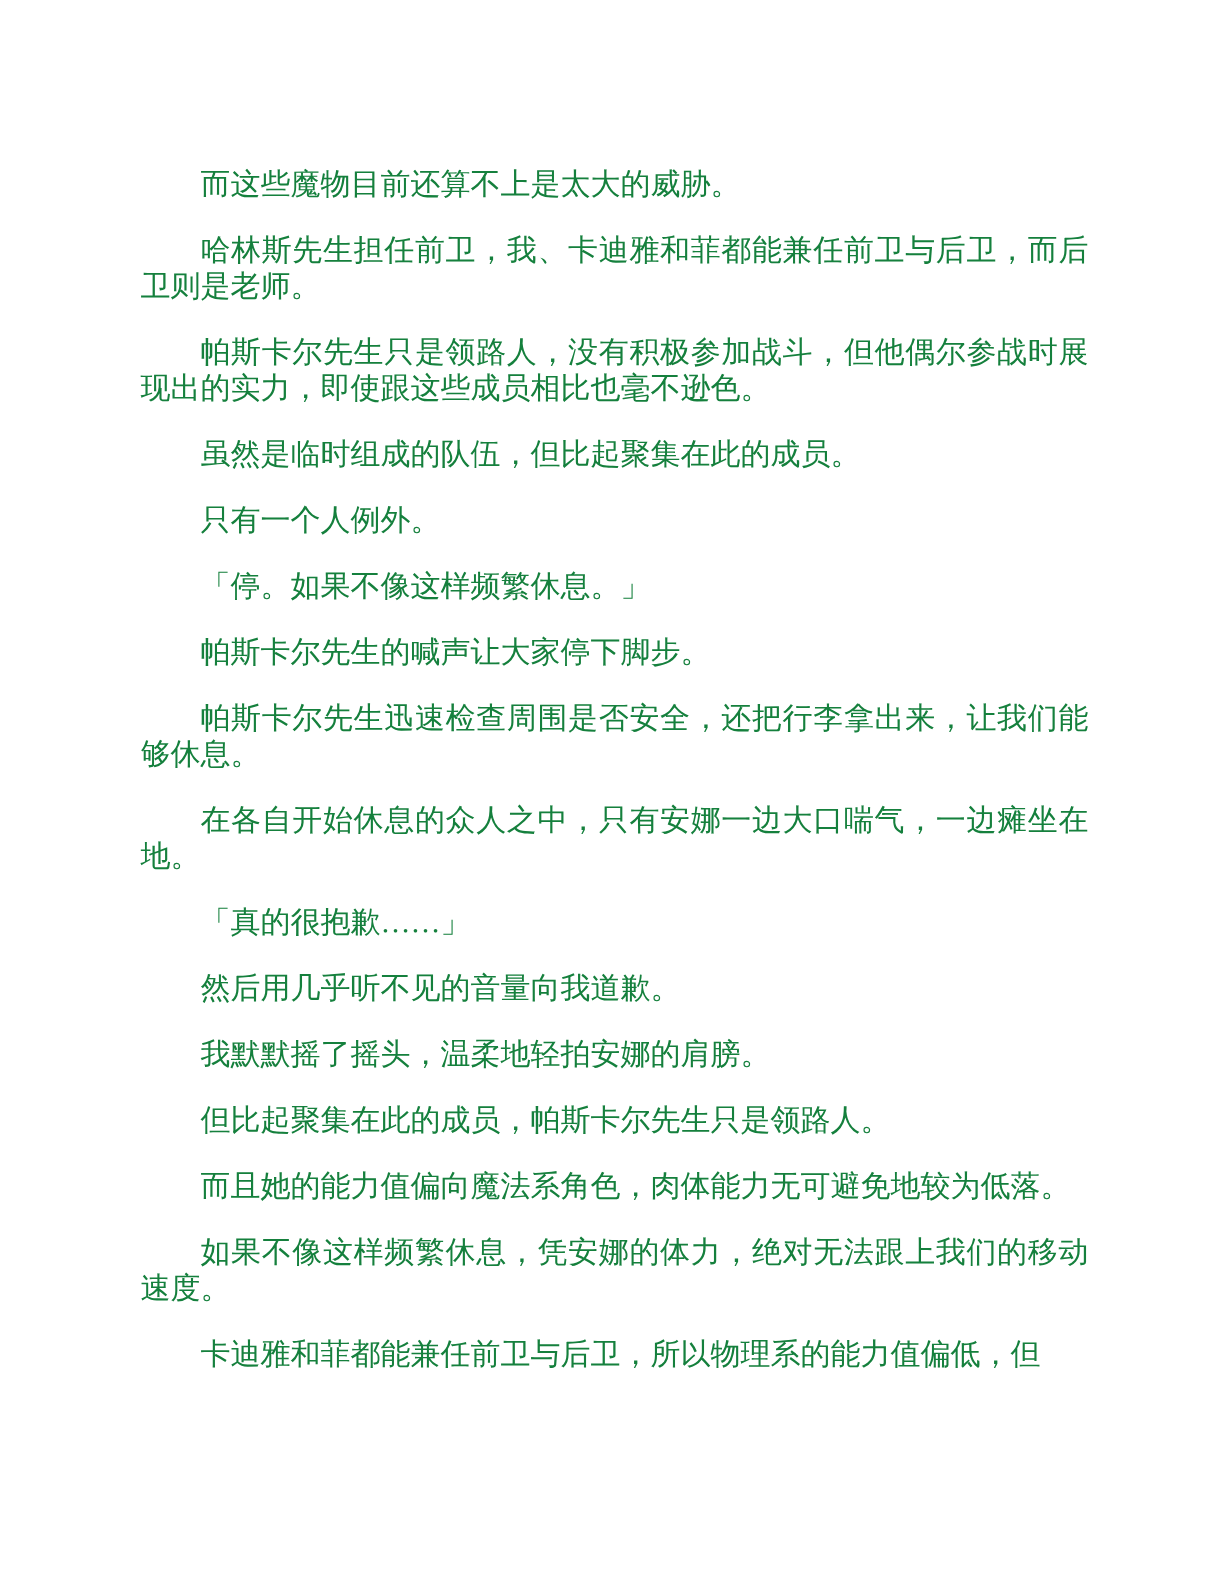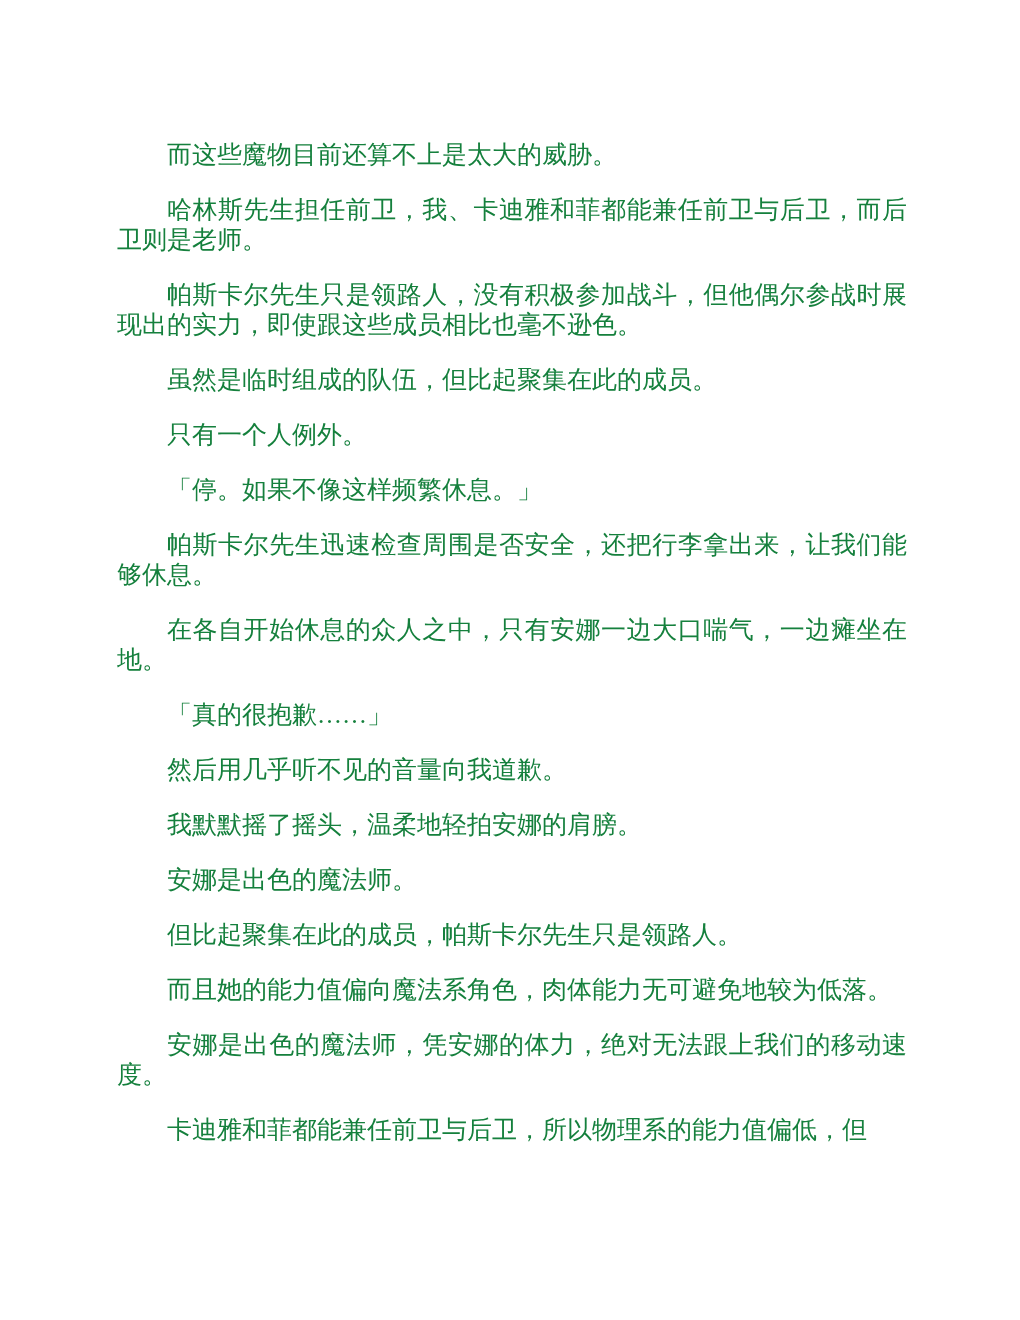--- a/index.html
+++ b/index.html
@@ -37,24 +37,24 @@
 <body>
 
 <div class="page">
   <div class="text-block">
     <p>而这些魔物目前还算不上是太大的威胁。</p>
     <p>哈林斯先生担任前卫，我、卡迪雅和菲都能兼任前卫与后卫，而后卫则是老师。</p>
     <p>帕斯卡尔先生只是领路人，没有积极参加战斗，但他偶尔参战时展现出的实力，即使跟这些成员相比也毫不逊色。</p>
     <p>虽然是临时组成的队伍，但比起聚集在此的成员。</p>
     <p>只有一个人例外。</p>
     <p>「停。如果不像这样频繁休息。」</p>
+    <p>帕斯卡尔先生的喊声让大家停下脚步。</p>
     <p>帕斯卡尔先生迅速检查周围是否安全，还把行李拿出来，让我们能够休息。</p>
     <p>在各自开始休息的众人之中，只有安娜一边大口喘气，一边瘫坐在地。</p>
     <p>「真的很抱歉……」</p>
     <p>然后用几乎听不见的音量向我道歉。</p>
     <p>我默默摇了摇头，温柔地轻拍安娜的肩膀。</p>
-    <p>安娜是出色的魔法师。</p>
     <p>但比起聚集在此的成员，帕斯卡尔先生只是领路人。</p>
     <p>而且她的能力值偏向魔法系角色，肉体能力无可避免地较为低落。</p>
-    <p>安娜是出色的魔法师，凭安娜的体力，绝对无法跟上我们的移动速度。</p>
+    <p>如果不像这样频繁休息，凭安娜的体力，绝对无法跟上我们的移动速度。</p>
     <p>卡迪雅和菲都能兼任前卫与后卫，所以物理系的能力值偏低，但</p>
   </div>
 </div>
 
 </body></html>

